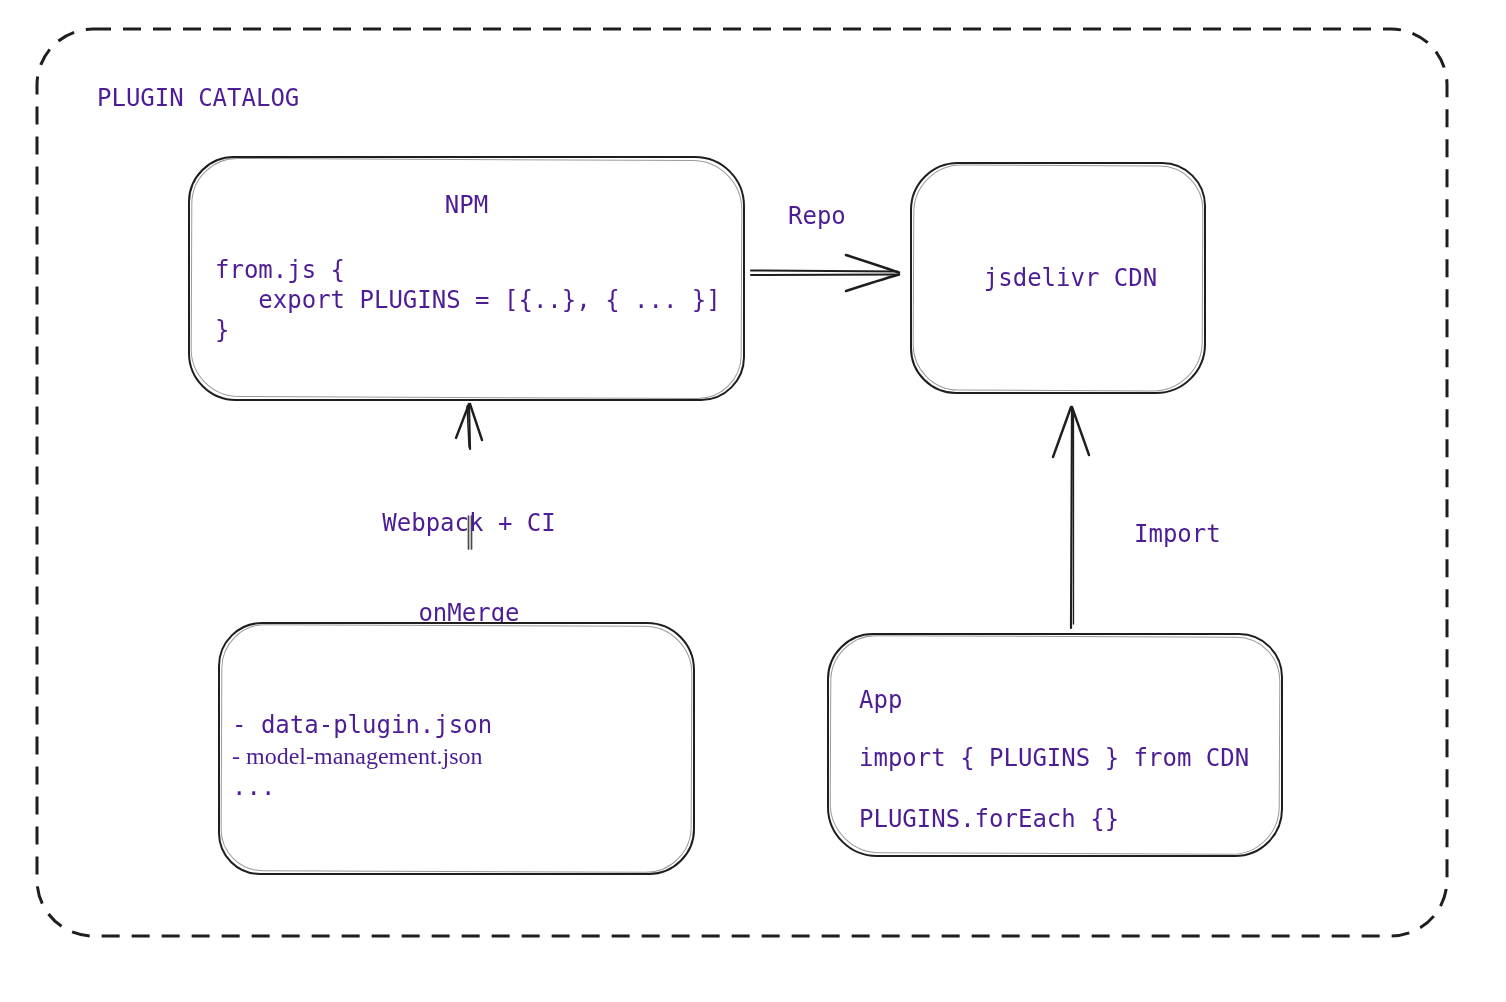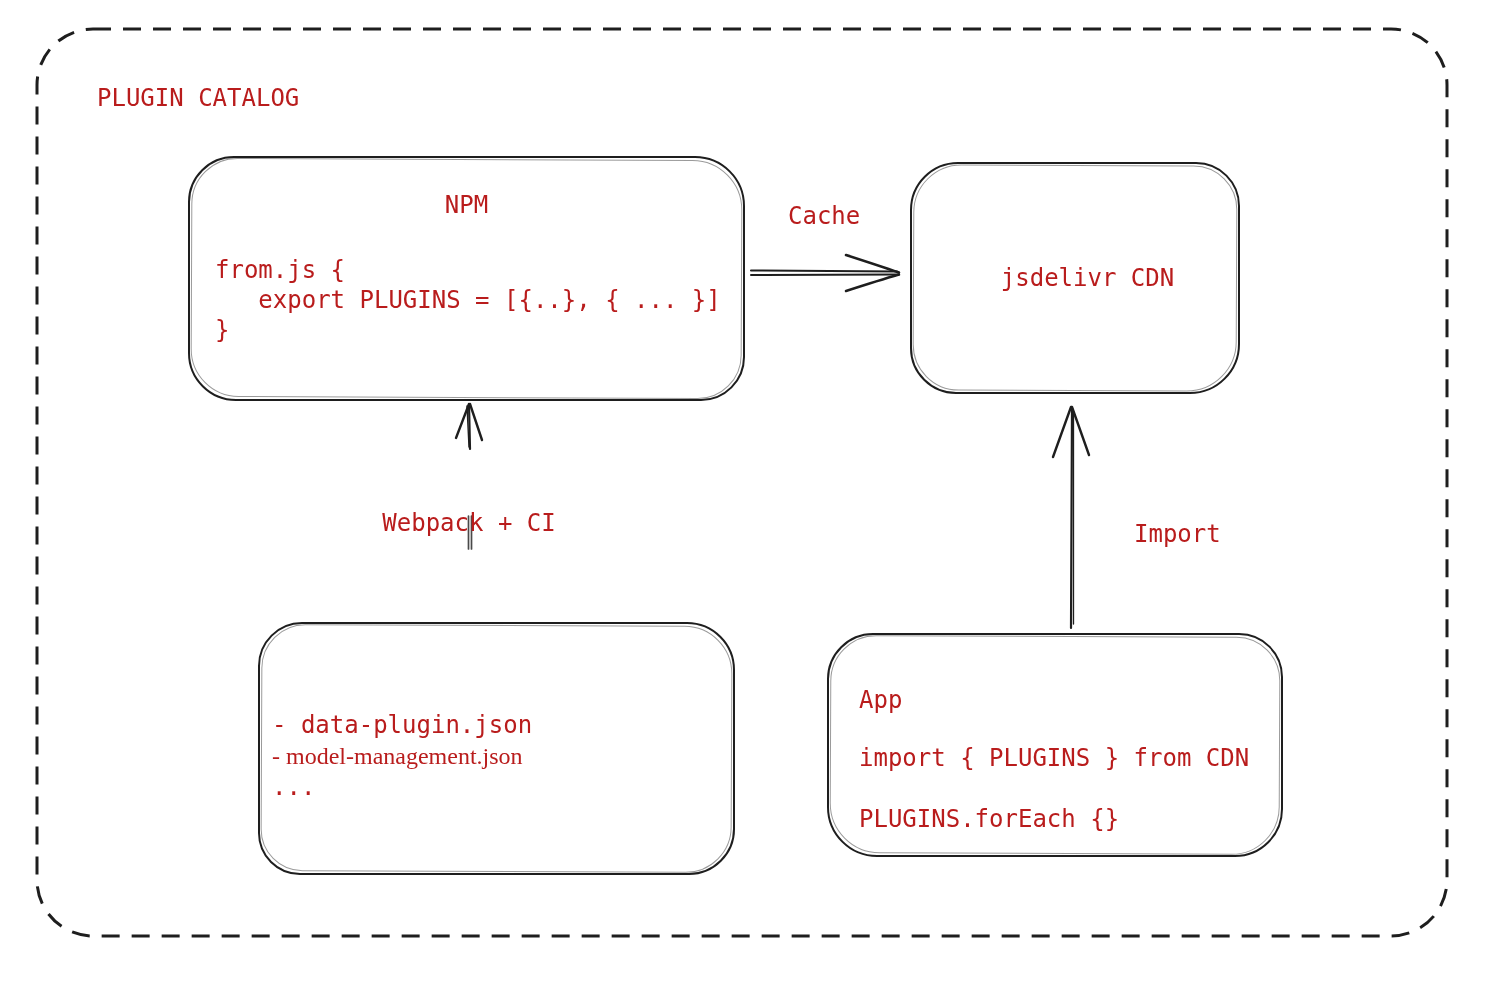--- a/index.html
+++ b/index.html
@@ -13,44 +13,44 @@
     color: #1e1e1e;
   }
   .layer {
     position: absolute;
     left: 0; top: 0;
     width: 1506px; height: 1002px;
   }
   .mono {
     position: absolute;
     font: 24px/30px "DejaVu Sans Mono", "Liberation Mono", monospace;
-    color: #b91c1c;
+    color: #4c1d95;
     white-space: pre;
   }
   .box {
     position: absolute;
     background: #ffffff;
     border: 2.5px solid #1e1e1e;
     box-sizing: border-box;
     padding-left: 25px;
   }
   
   .box::before {
     content: "";
     position: absolute;
     inset: 1px;
     border: 1.2px solid rgba(30,30,30,0.45);
     border-radius: inherit;
     transform: rotate(0.25deg);
     pointer-events: none;
   }
   .box-npm   { left: 188px; top: 156px; width: 557px; height: 245px; border-radius: 46px 50px 44px 48px; }
-  .box-cdn   { left: 910px; top: 162px; width: 330px; height: 232px; border-radius: 48px 44px 50px 46px;
+  .box-cdn   { left: 910px; top: 162px; width: 296px; height: 232px; border-radius: 48px 44px 50px 46px;
                display: flex; align-items: center; justify-content: center; }
-  .box-repo  { left: 218px; top: 622px; width: 477px; height: 253px; border-radius: 44px 48px 46px 42px; margin-left: 40px; }
+  .box-repo  { left: 218px; top: 622px; width: 477px; height: 253px; border-radius: 44px 48px 46px 42px; }
   .box-app   { left: 827px; top: 633px; width: 456px; height: 224px; border-radius: 46px 44px 48px 50px; }
   .npm-title { left: 0; top: 32px; width: 100%; text-align: center; }
   .in-box { position: absolute; }
   .code-line { white-space: pre; }
   .center-label { text-align: center; }
 </style>
 </head>
 <body>
 
 <div class="stage">
@@ -90,28 +90,29 @@
 
   <div class="box box-npm">
     <div class="mono npm-title in-box">NPM</div>
     <div class="in-box" style="left:25px; top:97px;">
       <div class="mono code-line" style="position:static;">from.js {</div>
       <div class="mono code-line" style="position:static;">   export PLUGINS = [{..}, { ... }]</div>
       <div class="mono code-line" style="position:static;">}</div>
     </div>
   </div>
 
-  <div class="mono" style="left:788px; top:201px;">Cache</div>
+  <div class="mono" style="left:788px; top:201px;">Repo</div>
 
   <div class="box box-cdn">
     <div class="mono" style="position:static;">jsdelivr CDN</div>
   </div>
 
   <div class="mono center-label" style="left:348px; top:448px; width:242px;">
     <div>Webpack + CI</div>
+    <div>onMerge</div>
   </div>
 
 
   <div class="box box-repo">
     <div class="in-box" style="left:12px; top:86px;">
       <div class="mono code-line" style="position:static; line-height:31px;">- data-plugin.json</div>
       <div class="mono code-line" style="position:static; line-height:31px;font-family:Liberation Serif, serif;">- model-management.json</div>
       <div class="mono code-line" style="position:static; line-height:31px;">...</div>
     </div>
   </div>

